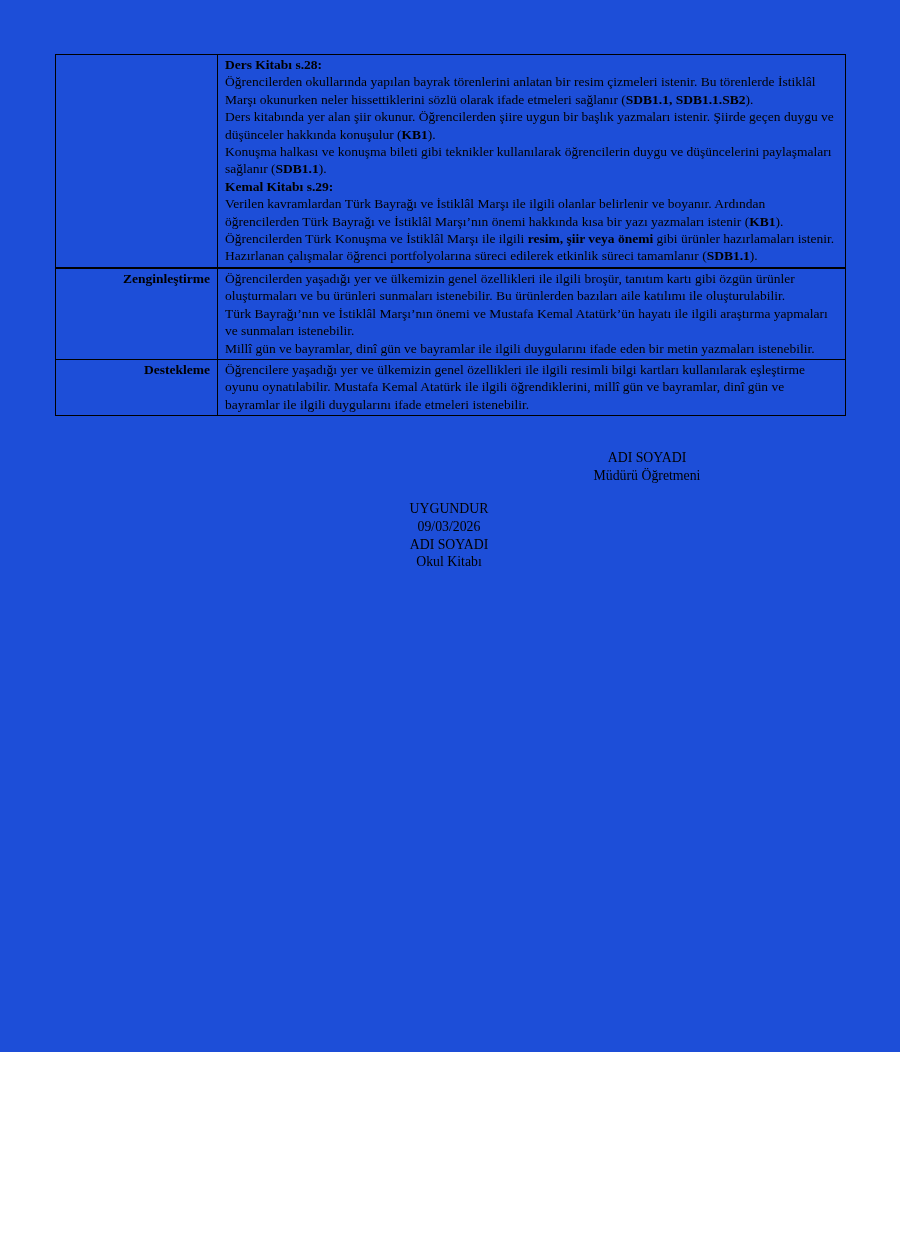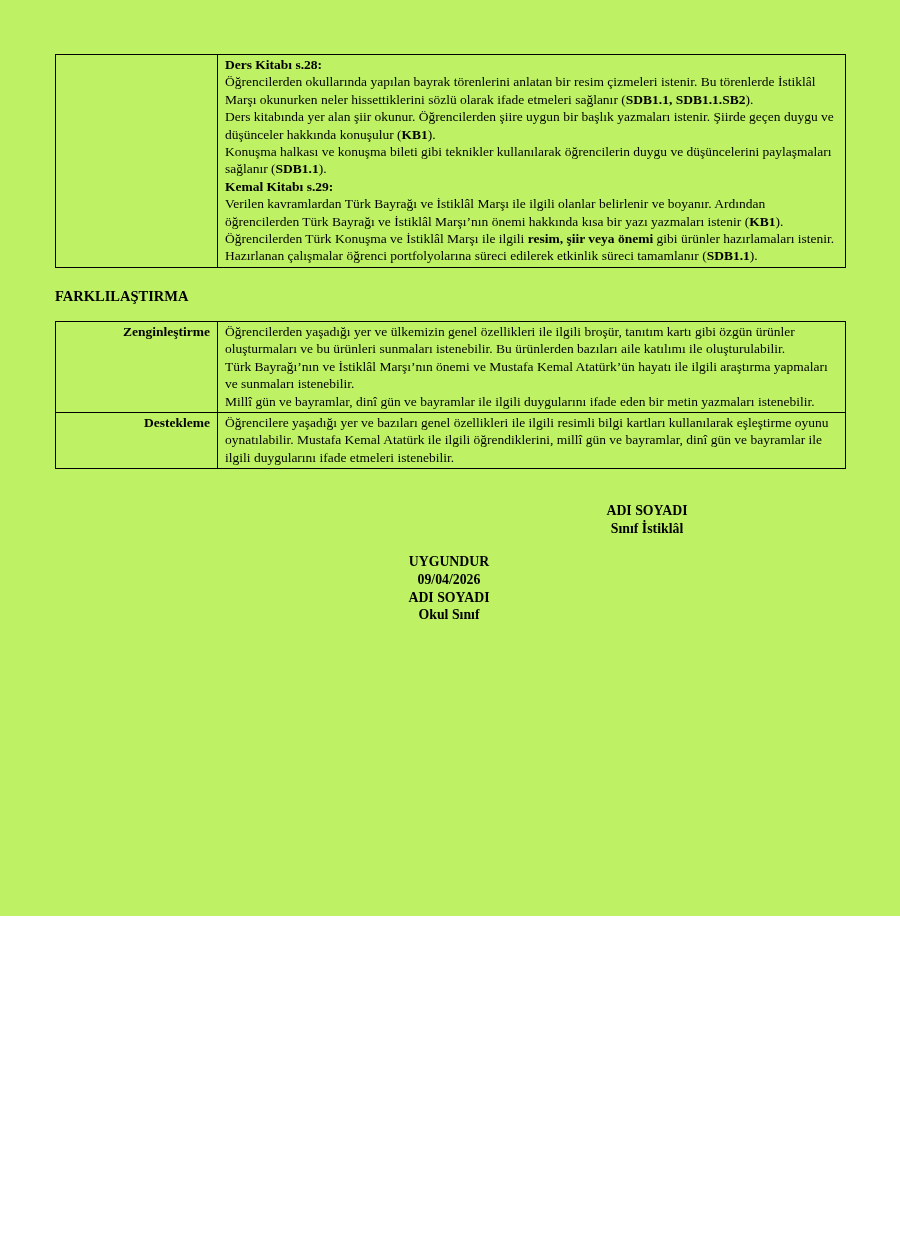--- a/index.html
+++ b/index.html
@@ -1,20 +1,20 @@
 <!DOCTYPE html>
 <html><head>
 <meta charset="utf-8">
 <style>
   html, body { margin: 0; padding: 0; background: #ffffff; }
   .page {
     position: relative;
     width: 900px;
-    height: 916px;
-    background: #bef264;
+    height: 1052px;
+    background: #1d4ed8;
     box-sizing: border-box;
     padding: 54px 55px 0 55px;
     overflow: hidden;
     font-family: "Liberation Serif", serif;
     color: #000000;
   }
   table.tbl {
     border-collapse: collapse;
     table-layout: fixed;
     width: 790px;
@@ -35,21 +35,21 @@
   .para { margin: 0; }
   .para b { font-weight: bold; }
   .section-heading {
     font-size: 14.5px;
     font-weight: bold;
     margin: 20px 0 17px 0;
     line-height: 16px;
   }
   .sig {
     text-align: center;
-    font-weight: bold;
+    font-weight: normal;
     font-size: 13.8px;
     line-height: 17.6px;
   }
   .sig-teacher {
     width: 220px;
     margin: 33px 0 0 482px;
   }
   .sig-approval {
     width: 220px;
     margin: 16px 0 0 284px;
@@ -74,50 +74,49 @@
             <div class="para"><span>Ders kitabında yer alan şiir okunur. Öğrencilerden şiire uygun bir başlık yazmaları istenir. Şiirde geçen duygu ve düşünceler hakkında konuşulur (</span><b>KB1</b><span>).</span></div>
             <div class="para"><span>Konuşma halkası ve konuşma bileti gibi teknikler kullanılarak öğrencilerin duygu ve düşüncelerini paylaşmaları sağlanır (</span><b>SDB1.1</b><span>).</span></div>
             <div class="para"><b>Kemal Kitabı s.29:</b></div>
             <div class="para"><span>Verilen kavramlardan Türk Bayrağı ve İstiklâl Marşı ile ilgili olanlar belirlenir ve boyanır. Ardından öğrencilerden Türk Bayrağı ve İstiklâl Marşı’nın önemi hakkında kısa bir yazı yazmaları istenir (</span><b>KB1</b><span>).</span></div>
             <div class="para"><span>Öğrencilerden Türk Konuşma ve İstiklâl Marşı ile ilgili </span><b>resim, şiir veya önemi</b><span> gibi ürünler hazırlamaları istenir. Hazırlanan çalışmalar öğrenci portfolyolarına süreci edilerek etkinlik süreci tamamlanır (</span><b>SDB1.1</b><span>).</span></div>
           </td>
     </tr>
   </tbody>
     </table>
 
-  <div class="section-heading">FARKLILAŞTIRMA</div>
 
   <table class="tbl tbl-diff">
     <colgroup>
       <col style="width:162px">
       <col style="width:628px">
     </colgroup>
     <tbody>
         <tr>
       <td class="label-cell">Zenginleştirme</td>
       <td>
             <div class="para"><span>Öğrencilerden yaşadığı yer ve ülkemizin genel özellikleri ile ilgili broşür, tanıtım kartı gibi özgün ürünler oluşturmaları ve bu ürünleri sunmaları istenebilir. Bu ürünlerden bazıları aile katılımı ile oluşturulabilir.</span></div>
             <div class="para"><span>Türk Bayrağı’nın ve İstiklâl Marşı’nın önemi ve Mustafa Kemal Atatürk’ün hayatı ile ilgili araştırma yapmaları ve sunmaları istenebilir.</span></div>
             <div class="para"><span>Millî gün ve bayramlar, dinî gün ve bayramlar ile ilgili duygularını ifade eden bir metin yazmaları istenebilir.</span></div>
           </td>
     </tr>
     <tr>
       <td class="label-cell">Destekleme</td>
       <td>
-            <div class="para"><span>Öğrencilere yaşadığı yer ve bazıları genel özellikleri ile ilgili resimli bilgi kartları kullanılarak eşleştirme oyunu oynatılabilir. Mustafa Kemal Atatürk ile ilgili öğrendiklerini, millî gün ve bayramlar, dinî gün ve bayramlar ile ilgili duygularını ifade etmeleri istenebilir.</span></div>
+            <div class="para"><span>Öğrencilere yaşadığı yer ve ülkemizin genel özellikleri ile ilgili resimli bilgi kartları kullanılarak eşleştirme oyunu oynatılabilir. Mustafa Kemal Atatürk ile ilgili öğrendiklerini, millî gün ve bayramlar, dinî gün ve bayramlar ile ilgili duygularını ifade etmeleri istenebilir.</span></div>
           </td>
     </tr>
   </tbody>
     </table>
 
   <div class="sig sig-teacher">
     <div>ADI SOYADI</div>
-    <div>Sınıf İstiklâl</div>
+    <div>Müdürü Öğretmeni</div>
   </div>
 
   <div class="sig sig-approval">
     <div>UYGUNDUR</div>
-    <div>09/04/2026</div>
+    <div>09/03/2026</div>
     <div>ADI SOYADI</div>
-    <div>Okul Sınıf</div>
+    <div>Okul Kitabı</div>
   </div>
 
 </div>
 
 </body></html>

